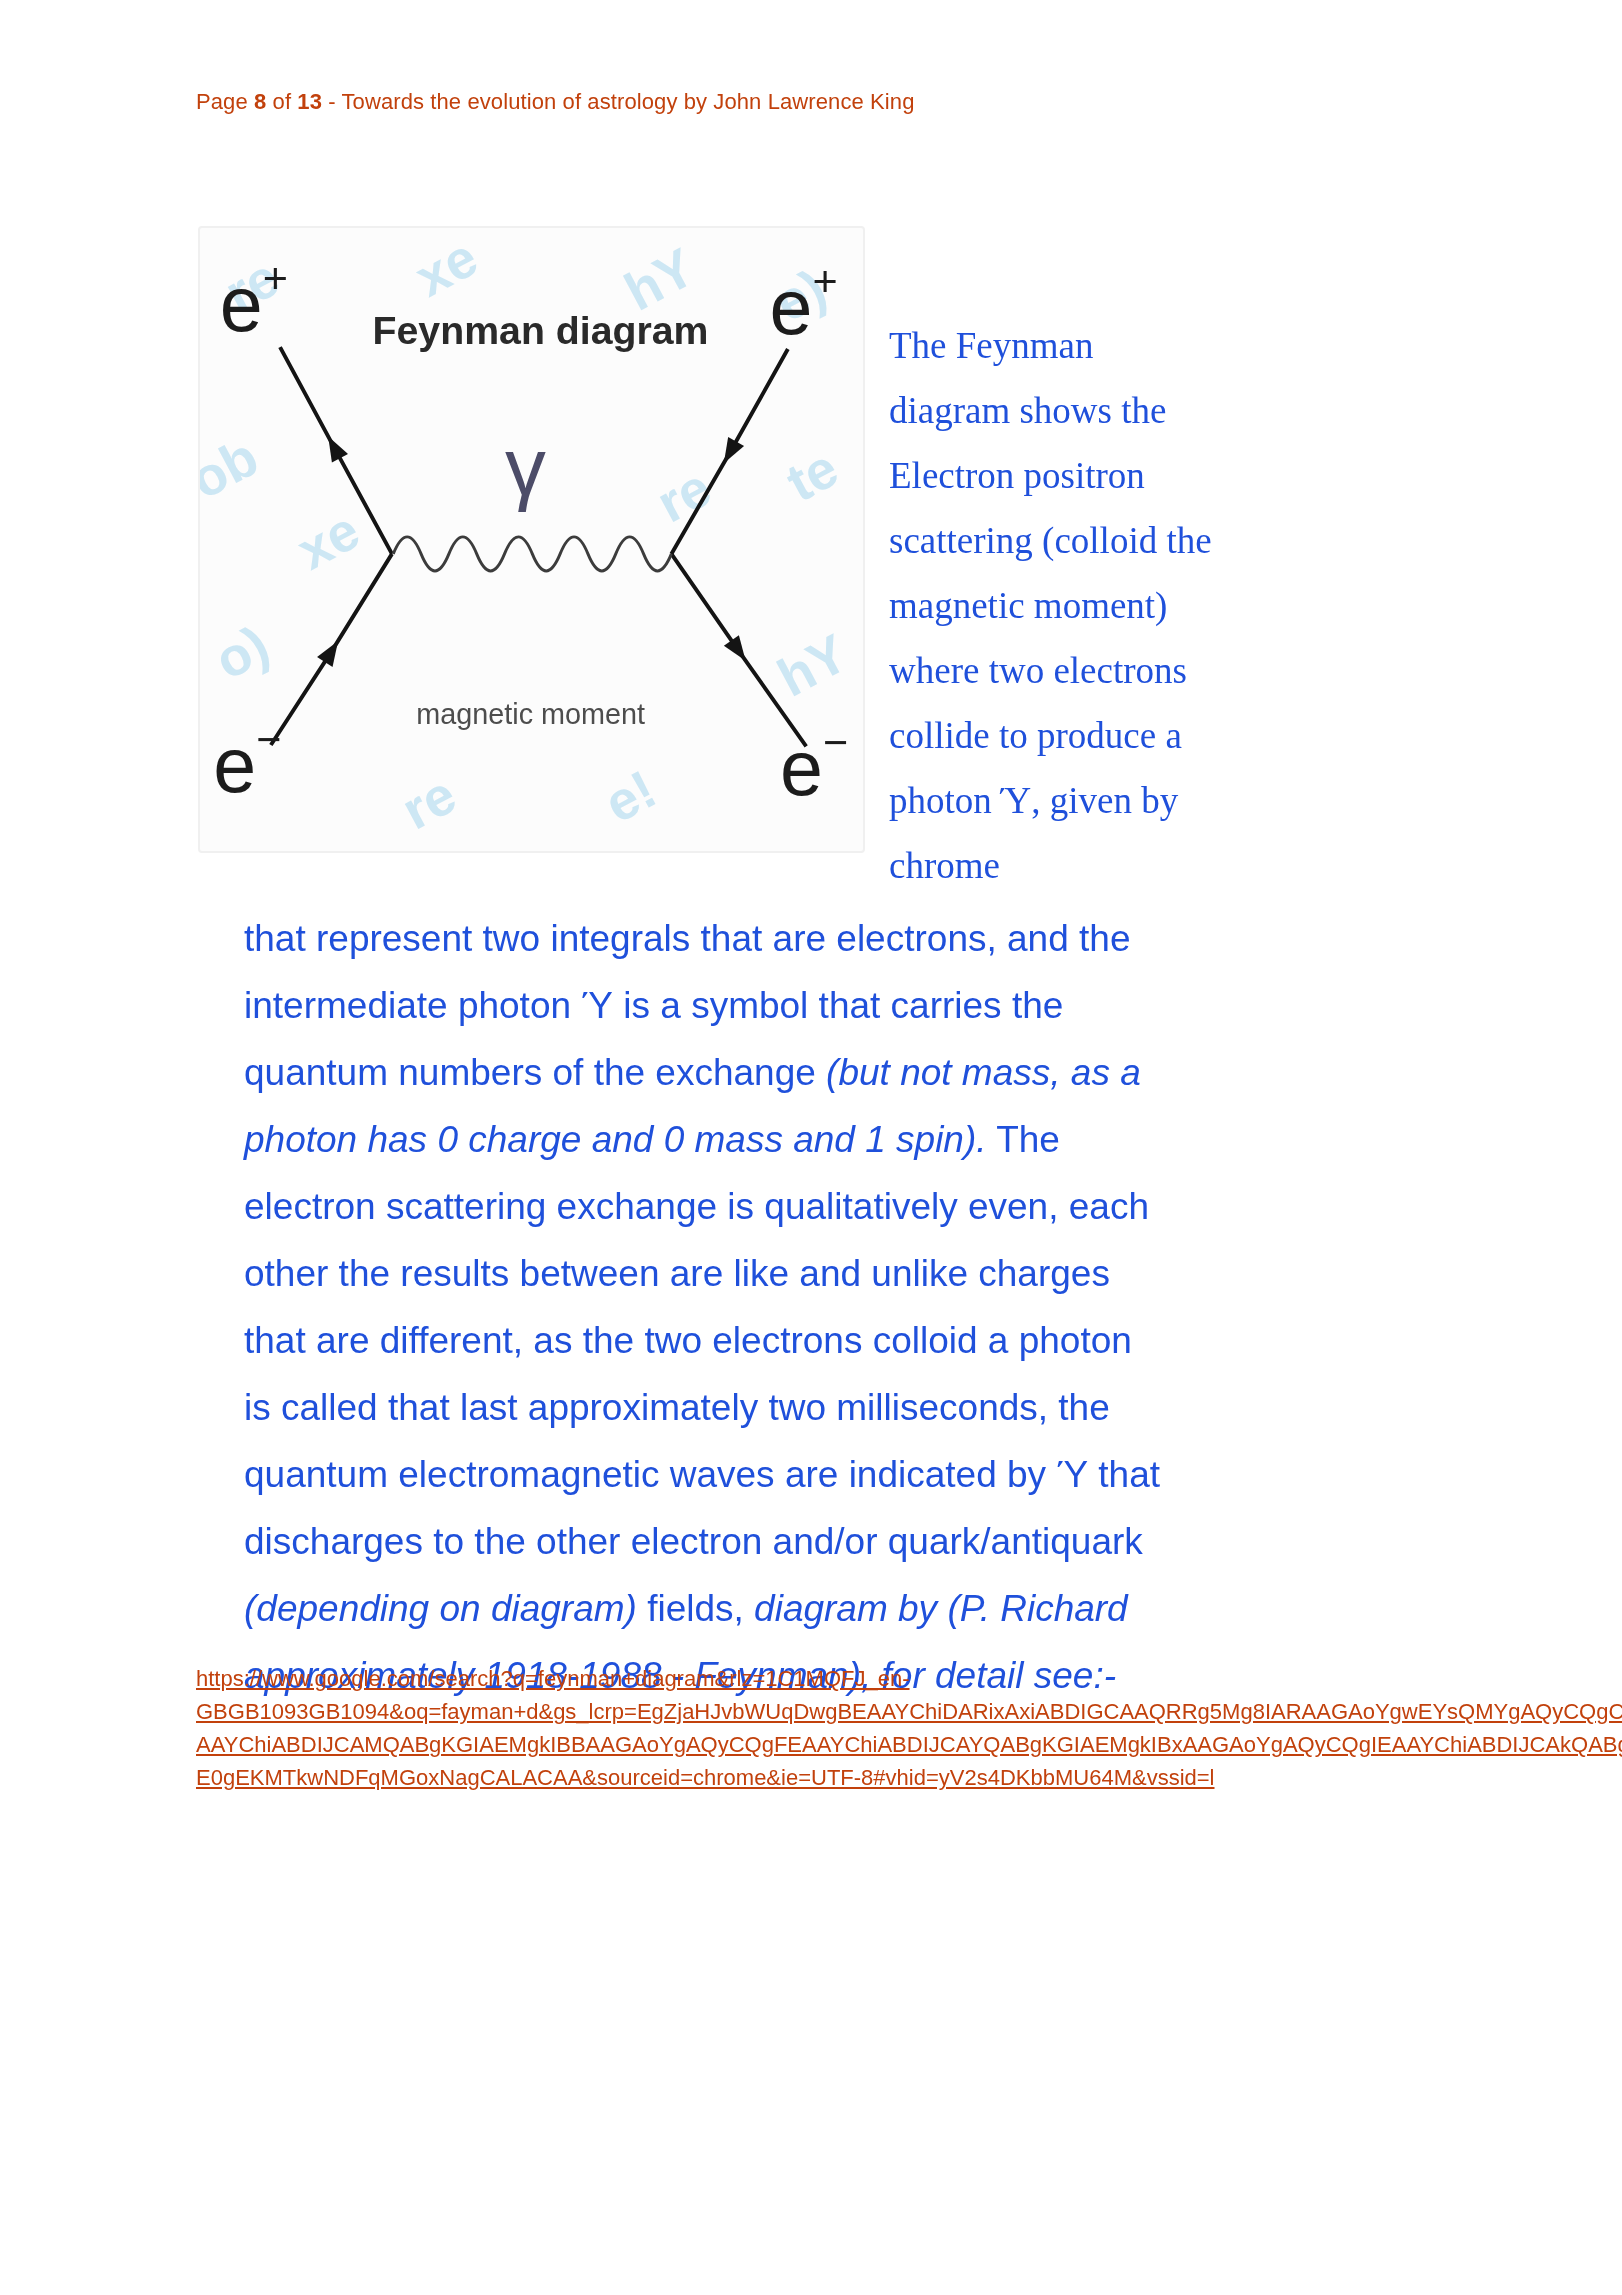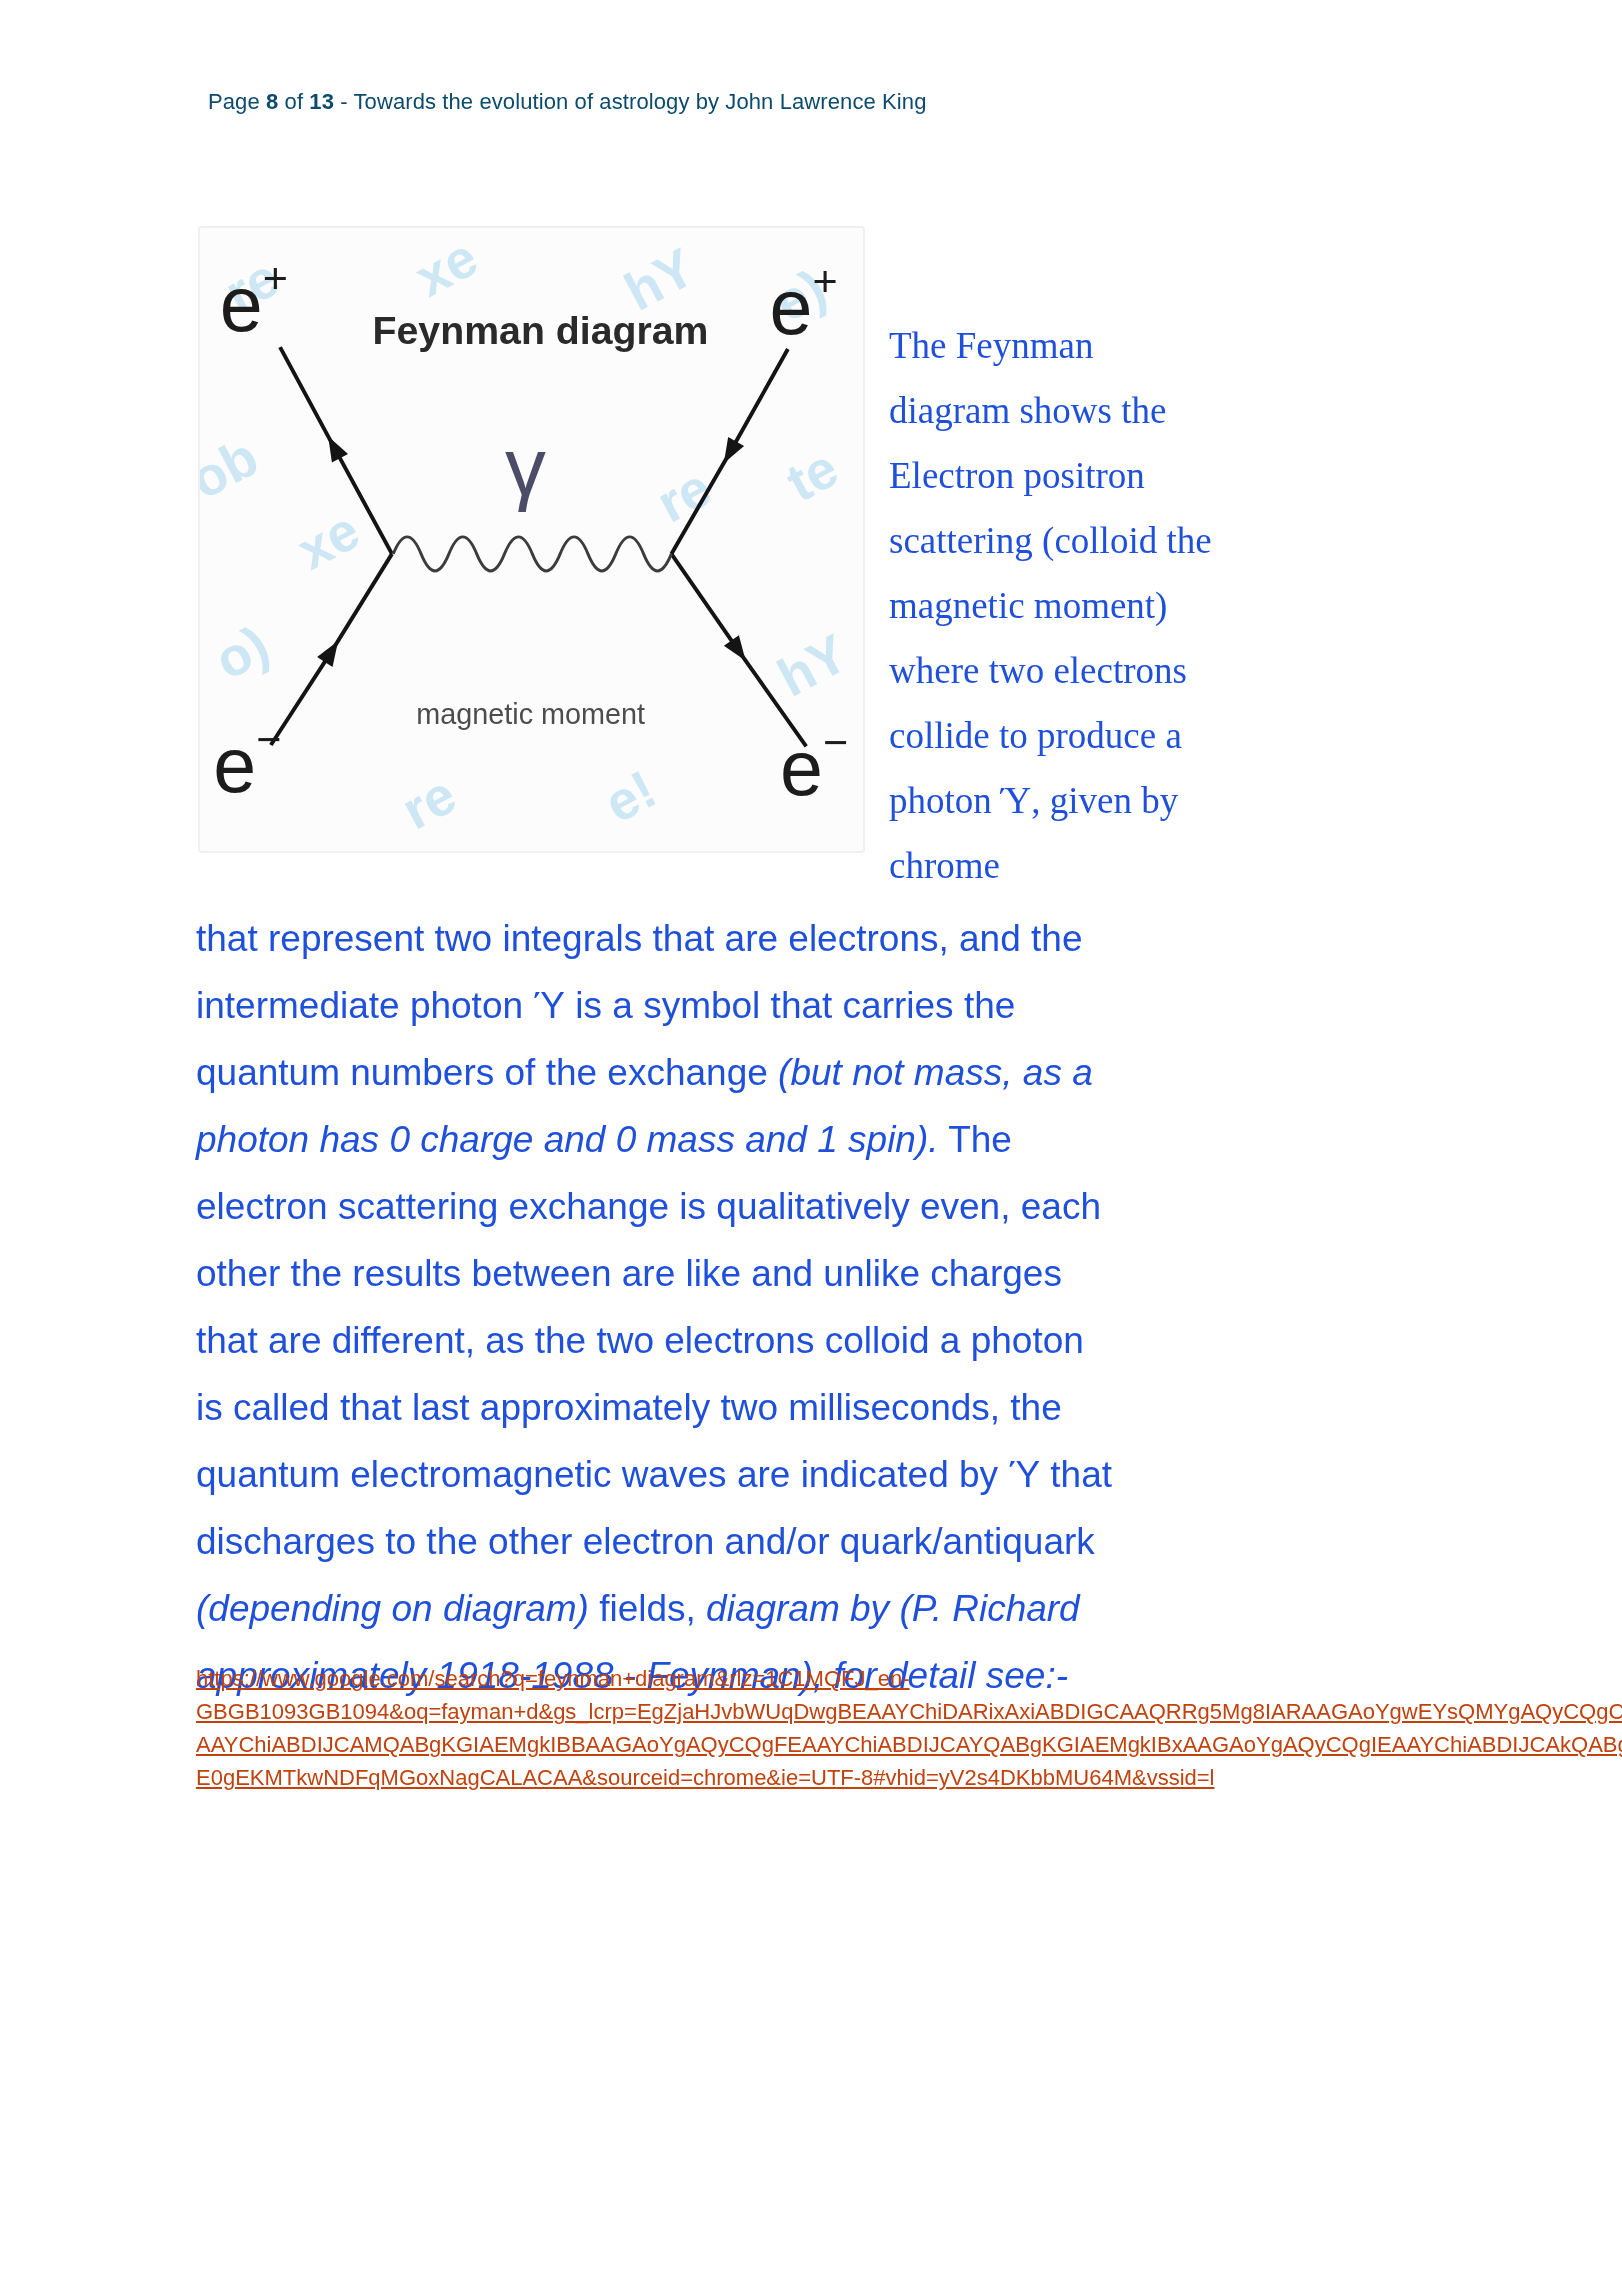--- a/index.html
+++ b/index.html
@@ -42,21 +42,21 @@
   
   .linkblk{
     position:absolute;left:196px;top:1662px;width:1296px;
     font-size:22px;line-height:33px;
   }
   .lline{white-space:nowrap;text-decoration:underline;cursor:pointer;}
 </style>
 </head>
 <body>
 
-<div class="hdr" style="color: #0c4a6e; margin-left: 12px;"><span>Page </span><span class="b">8</span><span> of </span><span class="b">13</span><span> - Towards the evolution of astrology by John Lawrence King</span></div>
+<div class="hdr" style="color: #c2410c;"><span>Page </span><span class="b">8</span><span> of </span><span class="b">13</span><span> - Towards the evolution of astrology by John Lawrence King</span></div>
 
 <div class="fig">
   <div class="wm-layer">
       <span class="wm" style="left: 26px; top: 26px; transform: rotate(-28deg);">re</span>
       <span class="wm" style="left: 216px; top: 7.9px; transform: rotate(-28deg);">xe</span>
       <span class="wm" style="left: 425px; top: 19.6px; transform: rotate(-28deg);">hY</span>
       <span class="wm" style="left: 576px; top: 36px; transform: rotate(-28deg);">e)</span>
       <span class="wm" style="left: -9.2px; top: 209px; transform: rotate(-28deg);">ob</span>
       <span class="wm" style="left: 588px; top: 216px; transform: rotate(-28deg);">te</span>
       <span class="wm" style="left: 15.7px; top: 393px; transform: rotate(-28deg);">o)</span>
@@ -101,21 +101,21 @@
     <div class="tline">diagram shows the</div>
     <div class="tline">Electron positron</div>
     <div class="tline">scattering (colloid the</div>
     <div class="tline">magnetic moment)</div>
     <div class="tline">where two electrons</div>
     <div class="tline">collide to produce a</div>
     <div class="tline">photon Ύ, given by</div>
     <div class="tline">chrome</div>
   </div>
 
-<div class="bodytxt" style="color: rgb(31, 80, 219);">
+<div class="bodytxt" style="color: rgb(31, 80, 219); margin-left: 48px;">
     <div class="tline"><span>that represent two integrals that are electrons, and the</span></div>
     <div class="tline"><span>intermediate photon Ύ is a symbol that carries the</span></div>
     <div class="tline"><span>quantum numbers of the exchange </span><span class="it">(but not mass, as a</span></div>
     <div class="tline"><span class="it">photon has 0 charge and 0 mass and 1 spin).</span><span> The</span></div>
     <div class="tline"><span>electron scattering exchange is qualitatively even, each</span></div>
     <div class="tline"><span>other the results between are like and unlike charges</span></div>
     <div class="tline"><span>that are different, as the two electrons colloid a photon</span></div>
     <div class="tline"><span>is called that last approximately two milliseconds, the</span></div>
     <div class="tline"><span>quantum electromagnetic waves are indicated by Ύ that</span></div>
     <div class="tline"><span>discharges to the other electron and/or quark/antiquark</span></div>

